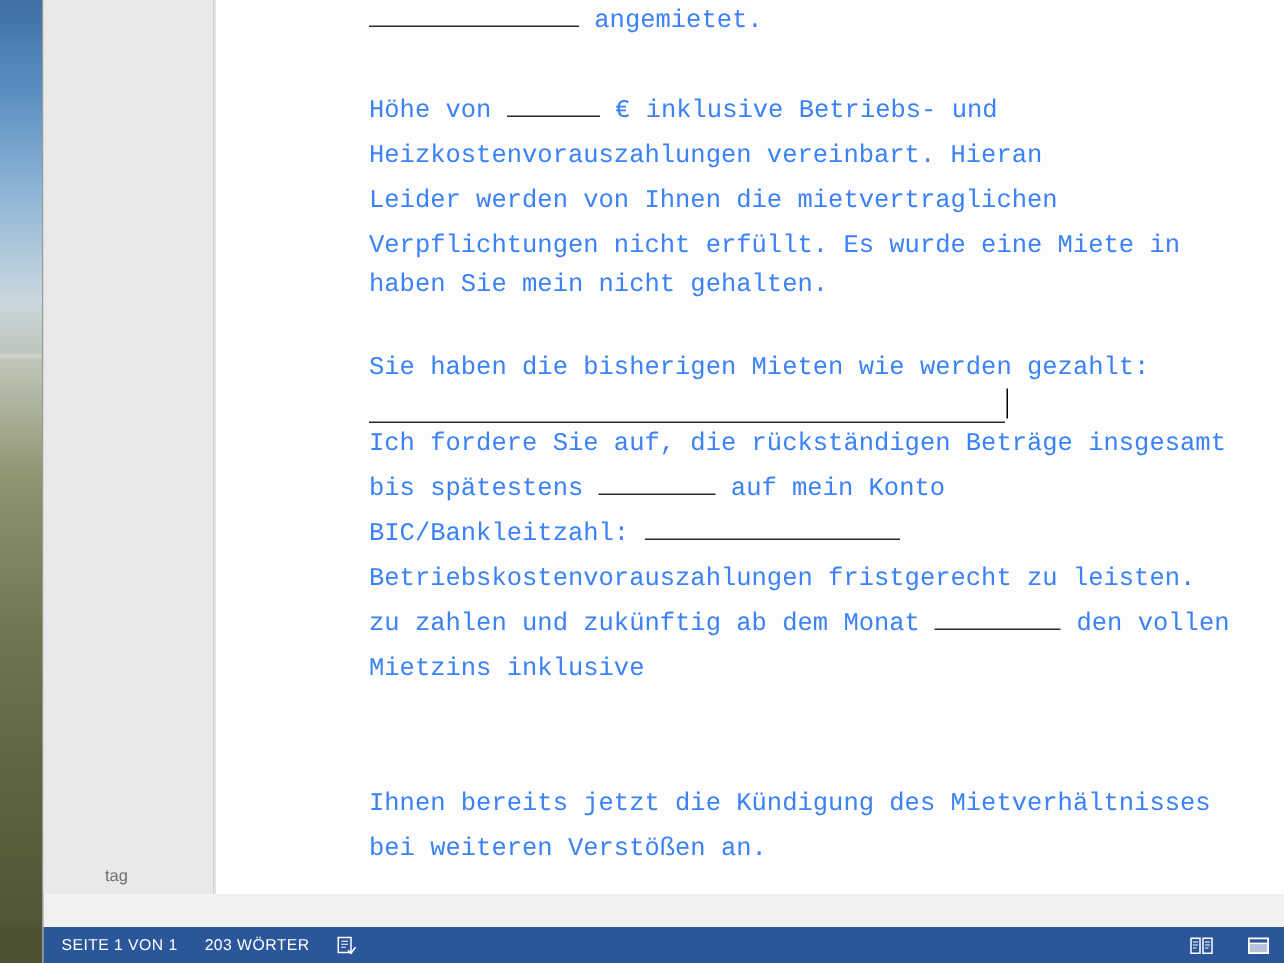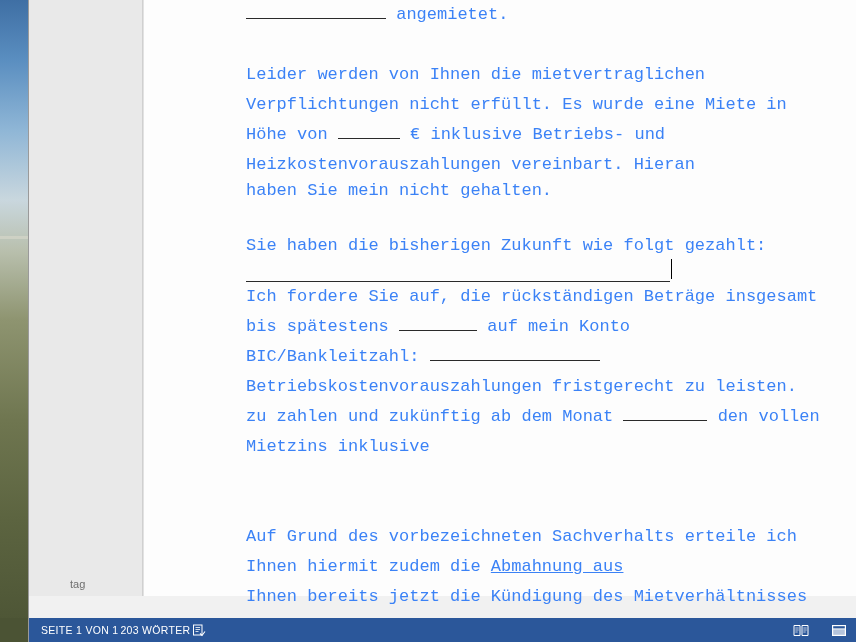--- a/index.html
+++ b/index.html
@@ -132,21 +132,21 @@
     color: #ffffff;
     font-size: 10.5px;
     letter-spacing: .3px;
   }
   .status-left {
     position: absolute;
     left: 0; top: 0;
     height: 24px;
     display: flex;
     align-items: center;
-    gap: 2px;
+    gap: 18px;
     padding-left: 12px;
   }
   .status-right {
     position: absolute;
     right: 10px; top: 0;
     height: 24px;
     display: flex;
     align-items: center;
     gap: 22px;
   }
@@ -177,35 +177,34 @@
   <div class="word-window">
 
     <div class="left-pane">
       <div class="tag-label">tag</div>
     </div>
 
     <div class="page">
       <div class="doc-body" id="doc-body">
           <p><span class="blank w1"></span><span> angemietet.</span></p>
           <div class="p-gap"></div>
+          <p><span>Höhe von </span><span class="blank w2"></span><span> € inklusive Betriebs- und Heizkostenvorauszahlungen vereinbart. Hieran</span></p>
           <p><span>Leider werden von Ihnen die mietvertraglichen Verpflichtungen nicht erfüllt. Es wurde eine Miete in</span></p>
-          <p><span>Höhe von </span><span class="blank w2"></span><span> € inklusive Betriebs- und Heizkostenvorauszahlungen vereinbart. Hieran</span></p>
           <p class="tight"><span>haben Sie mein nicht gehalten.</span></p>
           <div class="p-gap"></div>
-          <p><span>Sie haben die bisherigen Zukunft wie folgt gezahlt:</span></p>
+          <p><span>Sie haben die bisherigen Mieten wie werden gezahlt:</span></p>
           <div class="rule-line">
             <span class="caret"></span>
           </div>
           <p><span>Ich fordere Sie auf, die rückständigen Beträge insgesamt bis spätestens </span><span class="blank w4"></span><span> auf mein Konto</span></p>
           <p><span>BIC/Bankleitzahl: </span><span class="blank w7"></span></p>
           <p><span>Betriebskostenvorauszahlungen fristgerecht zu leisten.</span></p>
           <p><span> zu zahlen und zukünftig ab dem Monat </span><span class="blank w8"></span><span>  den vollen Mietzins inklusive</span></p>
           <div class="p-gap"></div>
           <div class="p-gap"></div>
-          <p><span>Auf Grund des vorbezeichneten Sachverhalts erteile ich Ihnen hiermit zudem die </span><span class="u">Abmahnung aus</span></p>
           <p><span>Ihnen bereits jetzt die Kündigung des Mietverhältnisses bei weiteren Verstößen an.</span></p>
           <div class="p-gap"></div>
           <div class="p-gap"></div>
           <p><span>Mit freundlichen Grüßen</span></p>
         </div>
     </div>
 
     <div class="status-bar">
       <div class="status-left">
         <span class="si">SEITE 1 VON 1</span>

